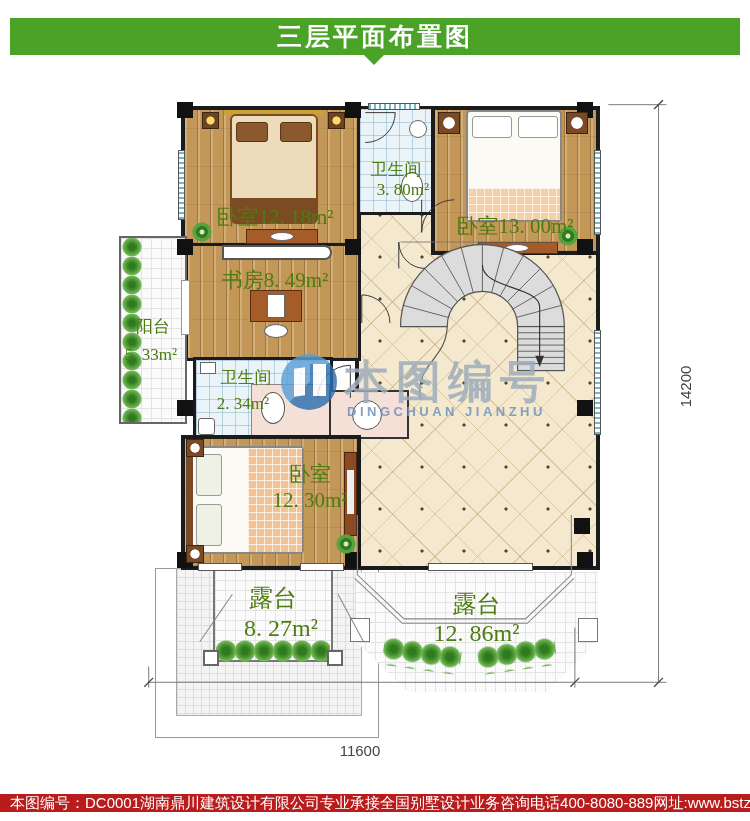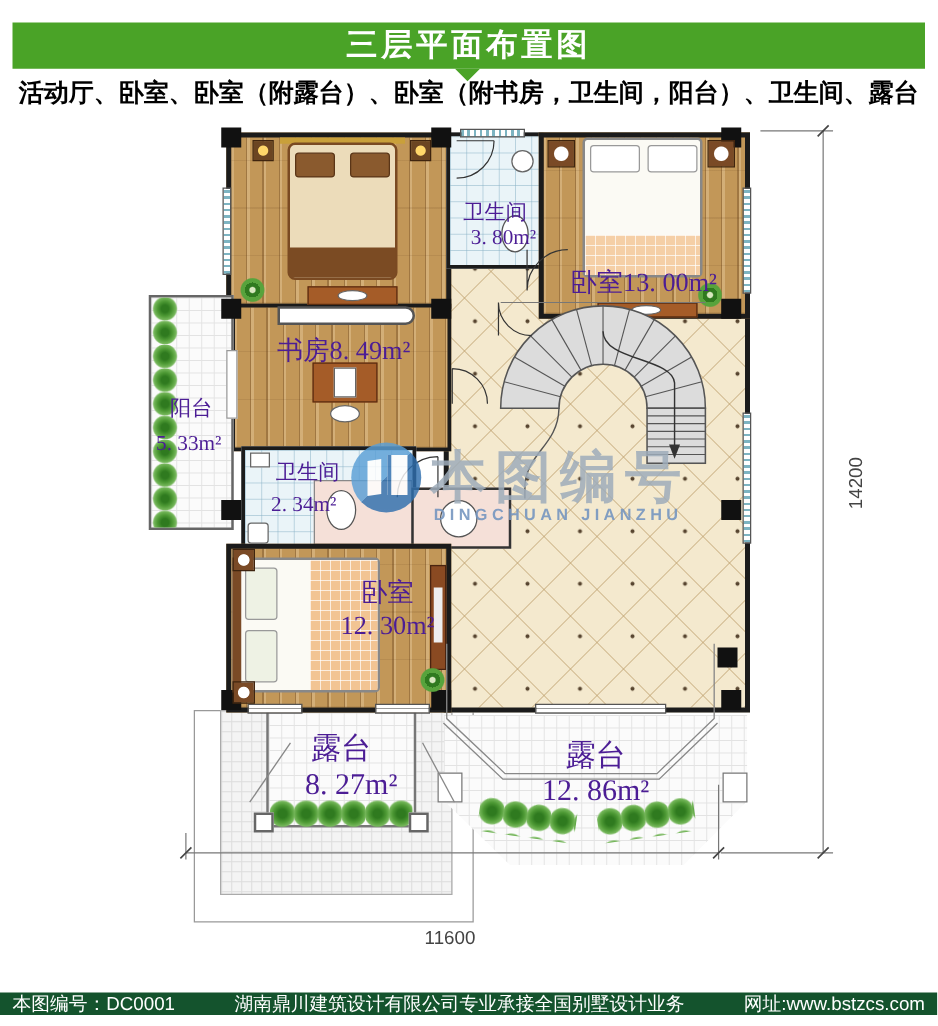--- a/index.html
+++ b/index.html
@@ -35,21 +35,21 @@
   .pink{background:#f5e0d8;}
 
   .wall4{border:4px solid #1b1b1b;}
   .wall3{border:3px solid #1b1b1b;}
   .col{width:16px;height:16px;background:#111;}
 
   .win-v{border:1px solid #555;background:repeating-linear-gradient(0deg,#7db4c2 0 2px,#fff 2px 5px);}
   .win-h{border:1px solid #555;background:repeating-linear-gradient(90deg,#7db4c2 0 2px,#fff 2px 5px);}
   .sill{border:1px solid #555;background:linear-gradient(#fff 45%,#999 45%,#999 55%,#fff 55%);}
 
-  .rlabel{font-family:"Liberation Serif",serif;color:#4c1d95;text-align:center;white-space:nowrap;}
+  .rlabel{font-family:"Liberation Serif",serif;color:#4d7c0f;text-align:center;white-space:nowrap;}
   .lab21{font-size:21px;} .lab17{font-size:17px;} .lab20{font-size:24px;} .lab22{font-size:22px;letter-spacing:3px;}
 
   
   .mattress{background:#ecdcba;border:2px solid #7a4a22;border-radius:6px;}
   .pillow-br{background:#8a5a2e;border:1px solid #5a3517;border-radius:3px;}
   .blanket-br{background:#7b4b23;}
   .mattress-w{background:#fbfaf4;border:2px solid #888;border-radius:4px;}
   .pillow-w{background:#fff;border:1px solid #999;border-radius:3px;}
   .blanket-p{background-color:#f5cfa6;background-image:
     linear-gradient(rgba(255,255,255,.7) 1px, rgba(0,0,0,0) 1px),
@@ -70,32 +70,31 @@
   .wm-logo{width:56px;height:56px;border-radius:50%;opacity:.82;
     background:linear-gradient(135deg,#5a9fd6 50%,#2f6fae 50%);}
   .wm-logo:before{content:"";position:absolute;left:13px;top:14px;width:11px;height:28px;background:#fff;transform:skewY(-8deg);}
   .wm-logo:after{content:"";position:absolute;left:29px;top:10px;width:13px;height:32px;background:#fff;border-left:3px solid #2f6fae;}
   .wm-cn{font-size:45px;font-weight:700;letter-spacing:7px;color:rgba(158,171,186,.85);white-space:nowrap;}
   .wm-en{font-size:13px;font-weight:700;letter-spacing:3.5px;color:rgba(118,150,192,.9);white-space:nowrap;}
 
   .dim-text{font-size:15px;color:#444;text-align:center;font-family:"Liberation Sans",sans-serif;}
 
   
-  .footer{left:0;top:794px;width:750px;height:18px;background:#14532d;color:#fff;
+  .footer{left:0;top:794px;width:750px;height:18px;background:#b91c1c;color:#fff;
     display:flex;align-items:center;justify-content:space-between;padding:0 10px;font-size:15px;}
   .footer span{white-space:nowrap;}
 </style>
 </head>
 <body>
 
 <div id="app">
 
   <div class="abs header-bar">三层平面布置图</div>
   <div class="abs header-tri"></div>
-  <div class="abs subtitle">活动厅、卧室、卧室（附露台）、卧室（附书房，卫生间，阳台）、卫生间、露台</div>
 
   <div class="abs" style="left:155px;top:568px;width:224px;height:170px;background:#fff;border:1px solid #999;"></div>
   <div class="abs band" style="left:176px;top:568px;width:186px;height:148px;border:1px solid #aaa;"></div>
   <div class="abs wtile" style="left:213px;top:568px;width:120px;height:94px;border:2px solid #777;"></div>
   <div class="abs plant-strip-h" style="left:216px;top:638px;width:114px;height:26px;"></div>
   <div class="abs post" style="left:203px;top:650px;width:16px;height:16px;"></div>
   <div class="abs post" style="left:327px;top:650px;width:16px;height:16px;"></div>
   <div class="abs rlabel lab20" style="left:213px;top:582px;width:120px;">露台</div>
   <div class="abs rlabel lab20" style="left:213px;top:615px;width:136px;">8. 27m²</div>
 
@@ -148,20 +147,21 @@
     <div class="abs mattress" style="left:6px;top:4px;width:88px;height:110px;"></div>
     <div class="abs pillow-br" style="left:12px;top:12px;width:32px;height:20px;"></div>
     <div class="abs pillow-br" style="left:56px;top:12px;width:32px;height:20px;"></div>
     <div class="abs blanket-br" style="left:8px;top:88px;width:84px;height:24px;"></div>
   </div>
   <div class="abs lamp" style="left:202px;top:112px;width:17px;height:17px;"></div>
   <div class="abs lamp" style="left:328px;top:112px;width:17px;height:17px;"></div>
   <div class="abs dresser" style="left:246px;top:229px;width:72px;height:15px;"></div>
   <div class="abs bowl" style="left:270px;top:232px;width:24px;height:9px;"></div>
   <div class="abs plant" style="left:192px;top:222px;width:20px;height:20px;"></div>
+  <div class="abs rlabel lab21" style="left:200px;top:203px;width:150px;">卧室12. 18m²</div>
 
   <div class="abs bowl" style="left:409px;top:120px;width:18px;height:18px;"></div>
   <div class="abs toilet" style="left:401px;top:172px;width:22px;height:30px;"></div>
   <div class="abs rlabel lab17" style="left:357px;top:158px;width:78px;">卫生间</div>
   <div class="abs rlabel lab17" style="left:351px;top:180px;width:78px;text-align:right;">3. 80m²</div>
 
   <div class="abs" style="left:466px;top:110px;width:96px;height:112px;">
     <div class="abs mattress-w" style="left:0;top:0;width:96px;height:112px;"></div>
     <div class="abs pillow-w" style="left:6px;top:6px;width:40px;height:22px;"></div>
     <div class="abs pillow-w" style="left:52px;top:6px;width:40px;height:22px;"></div>
@@ -271,15 +271,16 @@
   <div class="abs wm-logo" style="left:281px;top:354px;"></div>
   <div class="abs wm-cn" style="left:344px;top:352px;">本图编号</div>
   <div class="abs wm-en" style="left:347px;top:404px;">DINGCHUAN JIANZHU</div>
 
   <div class="abs dim-text" style="left:655px;top:378px;width:60px;transform:rotate(-90deg);">14200</div>
   <div class="abs dim-text" style="left:320px;top:742px;width:80px;">11600</div>
 
   <div class="abs footer">
     <span>本图编号：DC0001</span>
     <span>湖南鼎川建筑设计有限公司专业承接全国别墅设计业务</span>
+    <span>咨询电话400-8080-889</span>
     <span>网址:www.bstzcs.com</span>
   </div>
 </div>
 
 </body></html>

